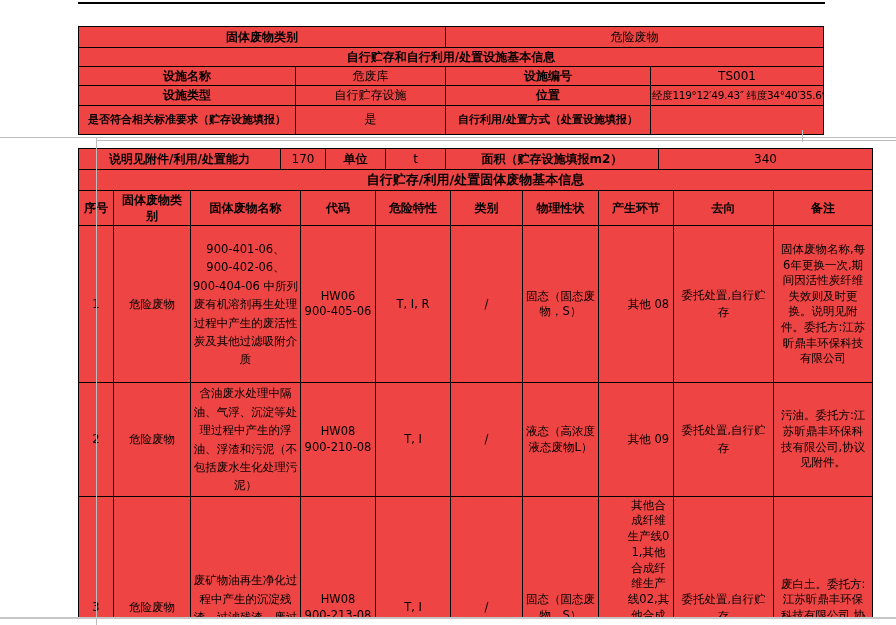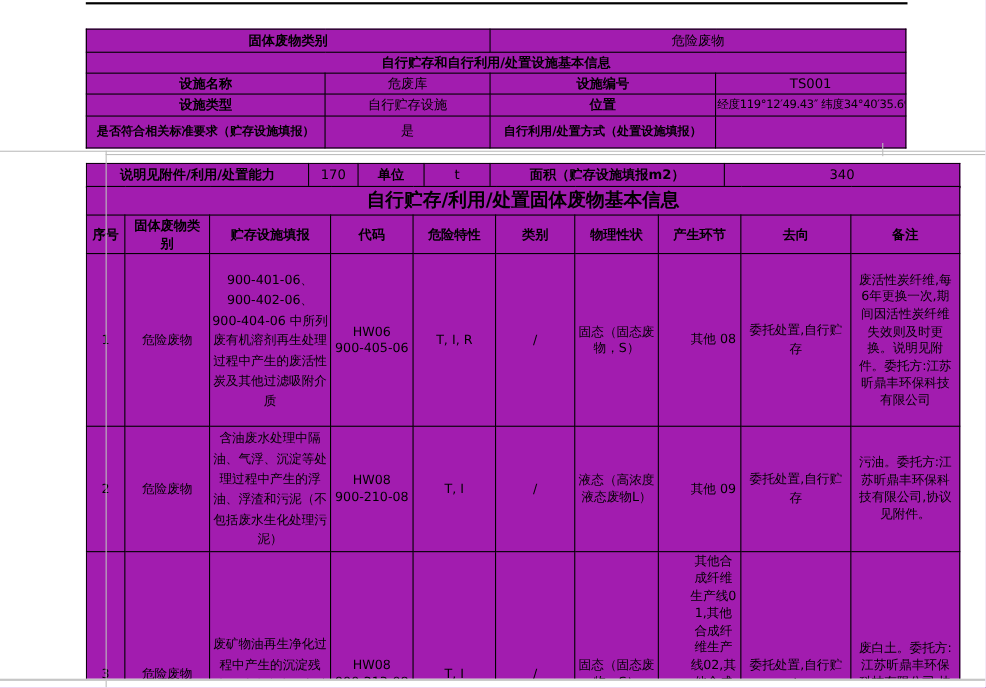--- a/index.html
+++ b/index.html
@@ -4,39 +4,39 @@
 <style>
   html,body{margin:0;padding:0;background:#ffffff;}
   .page{
     position:relative;width:896px;height:625px;background:#ffffff;
     font-family:"DejaVu Sans",sans-serif;color:#000;overflow:hidden;
   }
   .title{
     position:absolute;left:78px;top:6px;width:794px;height:18px;
     text-align:center;font-size:13px;font-weight:bold;letter-spacing:.5px;
   }
-  table{border-collapse:collapse;table-layout:fixed;position:absolute;background:#a21caf;}
+  table{border-collapse:collapse;table-layout:fixed;position:absolute;background:#ef4444;}
   td{
     border:1px solid #000;text-align:center;vertical-align:middle;
     font-size:12px;line-height:1.35;padding:1px 3px;overflow:hidden;
     white-space:pre-line;word-break:break-all;
   }
   td.lbl{font-weight:bold;}
   td.sec{font-weight:bold;}
   
   .t-fac{left:78px;top:26px;width:745px;}
   .t-fac td.longlbl{font-size:11px;line-height:1.25;padding:0 2px;}
   .t-fac td.coord{font-size:10.5px;white-space:nowrap;letter-spacing:-0.3px;padding:0 1px;}
   
   .p2{position:absolute;left:78px;top:148px;width:796px;height:469px;overflow:hidden;}
   .t-cap{left:0;top:0;width:794px;}
   .t-waste{left:0;top:21px;width:794px;}
   .t-waste td{font-size:11.5px;}
   .t-waste td.hdr{font-size:12px;font-weight:bold;}
-  .t-waste td.sec{font-size:17px;margin-top:42px;}
+  .t-waste td.sec{font-size:13px;margin-top:42px;}
   .cell-name{line-height:1.6;padding:1px 2px;}
   .cell-remark{line-height:1.36;padding:1px 5px;}
   .cell-stage{line-height:1.37;padding-left:28px;}
   .cell-dest{line-height:1.5;}
   
   .gl{position:absolute;background:#bdbdbd;}
   .black-rule{position:absolute;background:#000;}
 </style>
 </head>
 <body>
@@ -118,21 +118,21 @@
           <col style="width:100px">
           <col style="width:99px">
         </colgroup>
       <tbody>
           <tr style="height:21px">
         <td colspan="10" class="sec">自行贮存/利用/处置固体废物基本信息</td>
       </tr>
       <tr style="height:22px">
         <td class="hdr">序号</td>
         <td class="hdr">固体废物类别</td>
-        <td class="hdr">贮存设施填报</td>
+        <td class="hdr">固体废物名称</td>
         <td class="hdr">代码</td>
         <td class="hdr">危险特性</td>
         <td class="hdr">类别</td>
         <td class="hdr">物理性状</td>
         <td class="hdr">产生环节</td>
         <td class="hdr">去向</td>
         <td class="hdr">备注</td>
       </tr>
       <tr style="height:157px">
         <td>1</td>
@@ -140,21 +140,21 @@
         <td class="cell-name">900-401-06、
 900-402-06、
 900-404-06 中所列废有机溶剂再生处理过程中产生的废活性炭及其他过滤吸附介质</td>
         <td>HW06
 900-405-06</td>
         <td>T, I, R</td>
         <td>/</td>
         <td>固态（固态废物，S）</td>
         <td class="cell-stage">其他 08</td>
         <td class="cell-dest">委托处置,自行贮存</td>
-        <td class="cell-remark">废活性炭纤维,每6年更换一次,期间因活性炭纤维失效则及时更换。说明见附件。委托方:江苏昕鼎丰环保科技有限公司</td>
+        <td class="cell-remark">固体废物名称,每6年更换一次,期间因活性炭纤维失效则及时更换。说明见附件。委托方:江苏昕鼎丰环保科技有限公司</td>
       </tr>
       <tr style="height:102px">
         <td>2</td>
         <td>危险废物</td>
         <td class="cell-name">含油废水处理中隔油、气浮、沉淀等处理过程中产生的浮油、浮渣和污泥（不包括废水生化处理污泥）</td>
         <td>HW08
 900-210-08</td>
         <td>T, I</td>
         <td>/</td>
         <td>液态（高浓度液态废物L）</td>

